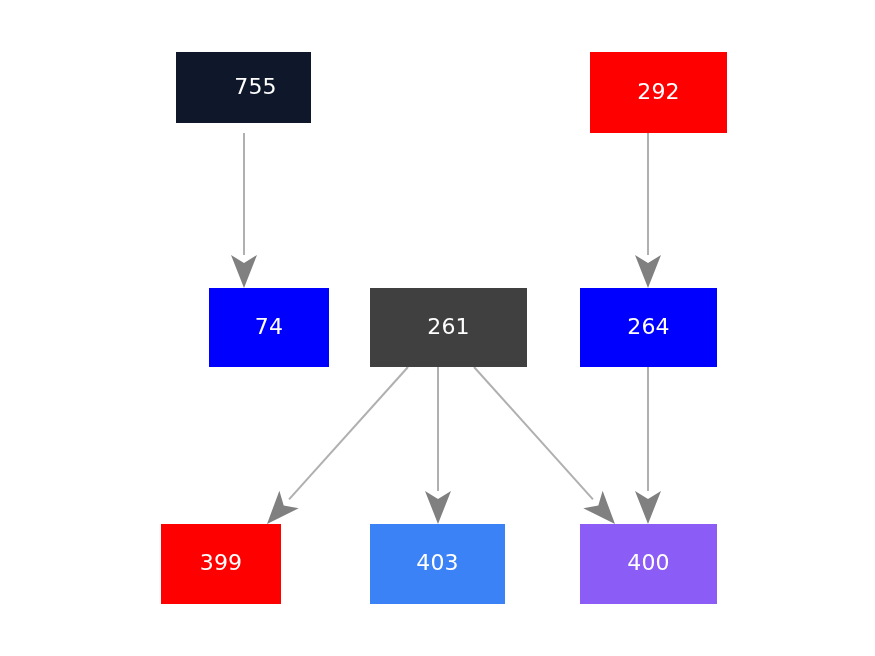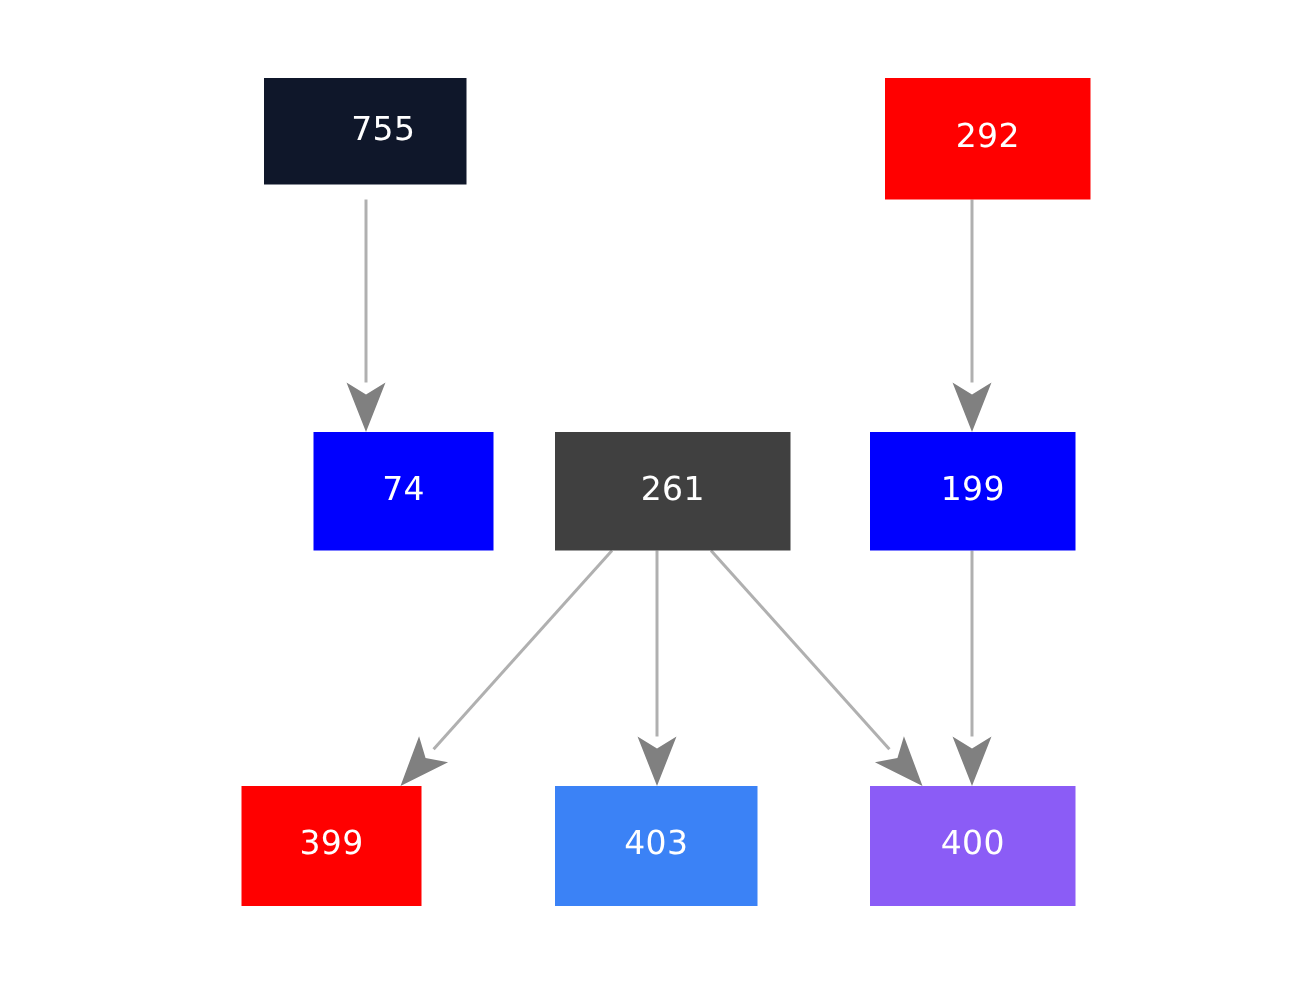--- a/index.html
+++ b/index.html
@@ -82,21 +82,21 @@
       <div class="graph-node" style="left: 580px; top: 52px; width: 137px; height: 81px; background: rgb(255, 0, 0); margin-left: 10px;">
         <span class="node-label">292</span>
       </div>
       <div class="graph-node" style="left: 209px; top: 288px; width: 120px; height: 79px; background: rgb(0, 0, 255);">
         <span class="node-label">74</span>
       </div>
       <div class="graph-node" style="left: 370px; top: 288px; width: 157px; height: 79px; background: #404040;">
         <span class="node-label">261</span>
       </div>
       <div class="graph-node" style="left: 580px; top: 288px; width: 137px; height: 79px; background: rgb(0, 0, 255);">
-        <span class="node-label">199</span>
+        <span class="node-label">264</span>
       </div>
       <div class="graph-node" style="left: 161px; top: 524px; width: 120px; height: 80px; background: rgb(255, 0, 0);">
         <span class="node-label">399</span>
       </div>
       <div class="graph-node" style="left: 370px; top: 524px; width: 135px; height: 80px; background: #3b82f6;">
         <span class="node-label">403</span>
       </div>
       <div class="graph-node" style="left: 580px; top: 524px; width: 137px; height: 80px; background: #8b5cf6;">
         <span class="node-label">400</span>
       </div>

